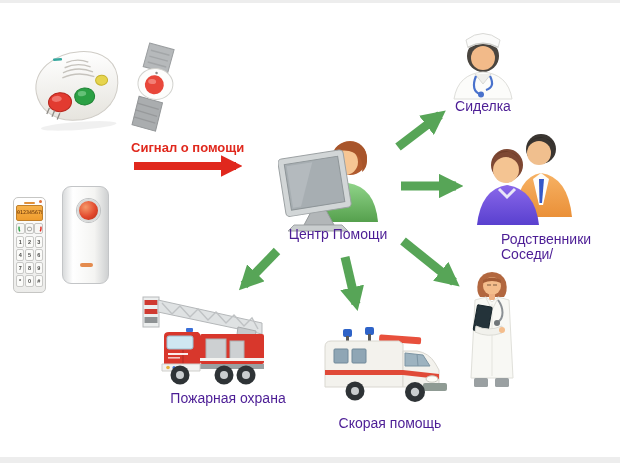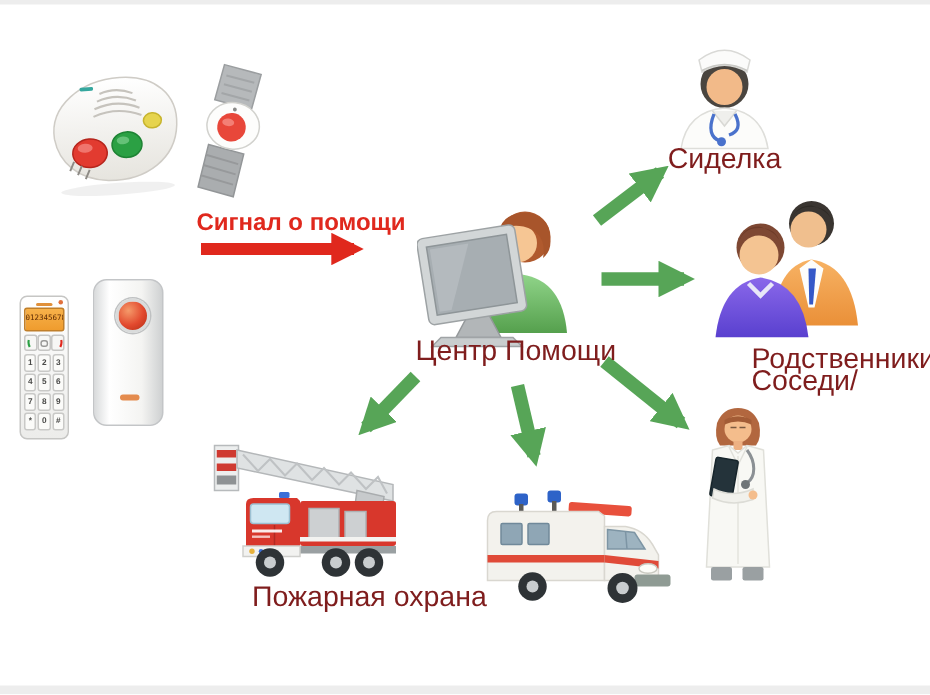--- a/index.html
+++ b/index.html
@@ -1,22 +1,22 @@
 <!DOCTYPE html>
 <html><head>
 <meta charset="utf-8">
 <style>
   html,body{margin:0;padding:0;background:#fff;}
   #canvas{position:relative;width:620px;height:463px;background:#fff;overflow:hidden;
           font-family:"Liberation Sans",sans-serif;}
   .abs{position:absolute;}
   .edge{left:0;width:620px;background:#ededed;}
-  .lbl{color:#7f1d1d;font-size:19px;line-height:15px;white-space:nowrap;}
+  .lbl{color:#4c1d95;font-size:14px;line-height:15px;white-space:nowrap;}
   .lbl.center{text-align:center;}
-  .signal{color:#e0281d;font-size:16px;font-weight:bold;}
+  .signal{color:#e0281d;font-size:13px;font-weight:bold;}
   
   .phone{left:13px;top:197px;width:33px;height:96px;border:1px solid #c6c6c4;border-radius:5px;
          background:linear-gradient(180deg,#ffffff,#ececea);box-sizing:border-box;padding:2px;}
   .ph-top{height:5px;position:relative;}
   .ph-speaker{position:absolute;left:8px;top:2px;width:11px;height:2px;background:#e0903a;border-radius:1px;}
   .ph-led{position:absolute;right:1px;top:0;width:3px;height:3px;border-radius:50%;background:#e0703a;}
   .ph-screen{height:14px;background:linear-gradient(180deg,#f7b14a,#ef9c2e);border:1px solid #c07f2a;
              border-radius:2px;overflow:hidden;color:#5c2b05;font-family:"DejaVu Sans Mono",monospace;
              font-size:5px;line-height:13px;text-align:center;letter-spacing:0;}
   .ph-calls{display:flex;justify-content:space-between;margin-top:2px;}
@@ -248,20 +248,21 @@
     <path d="M96,33 L97,45" stroke="#7d95a4"></path>
     <rect x="4" y="49" width="78" height="5" fill="#e04a38"></rect>
     <polygon points="82,49 118,53 118,58 82,54" fill="#e04a38"></polygon>
     <ellipse cx="111" cy="58" rx="6" ry="3.2" fill="#fdfdf8" stroke="#c9c9c0"></ellipse>
     <rect x="102" y="62" width="24" height="8" rx="2" fill="#8f9b94"></rect>
     <circle cx="34" cy="70" r="9.5" fill="#2e3336"></circle>
       <circle cx="34" cy="70" r="4" fill="#c9cdcf"></circle>
     <circle cx="94" cy="71" r="10" fill="#2e3336"></circle>
       <circle cx="94" cy="71" r="4.2" fill="#c9cdcf"></circle>
   </svg>
+  <div class="abs lbl center" style="left:330px;top:416px;width:120px;">Скорая помощь</div>
 
   <svg class="abs" style="left:462px;top:270px" width="60" height="128" viewBox="0 0 60 128">
     <path d="M16,12 Q20,2 30,2 Q40,2 44,12 Q46,22 42,27 L18,27 Q14,22 16,12 Z" fill="#b2673f"></path>
     <circle cx="30" cy="16" r="9" fill="#f4bd8c"></circle>
     <path d="M21,10 Q30,5 39,10 L39,13 Q30,9 21,13 Z" fill="#a35c36"></path>
     <path d="M25,15 h4 M31,15 h4" stroke="#7a5a40" stroke-width="1"></path>
     <rect x="27" y="24" width="6" height="6" fill="#eeb183"></rect>
     <path d="M13,30 L24,27 L30,32 L36,27 L47,30 L51,108 L9,108 Z" fill="#f8f8f4" stroke="#e0e0da"></path>
     <path d="M30,34 L30,106" stroke="#e4e4de"></path>
     <path d="M24,28 L30,40 L36,28" fill="none" stroke="#e0e0da"></path>

